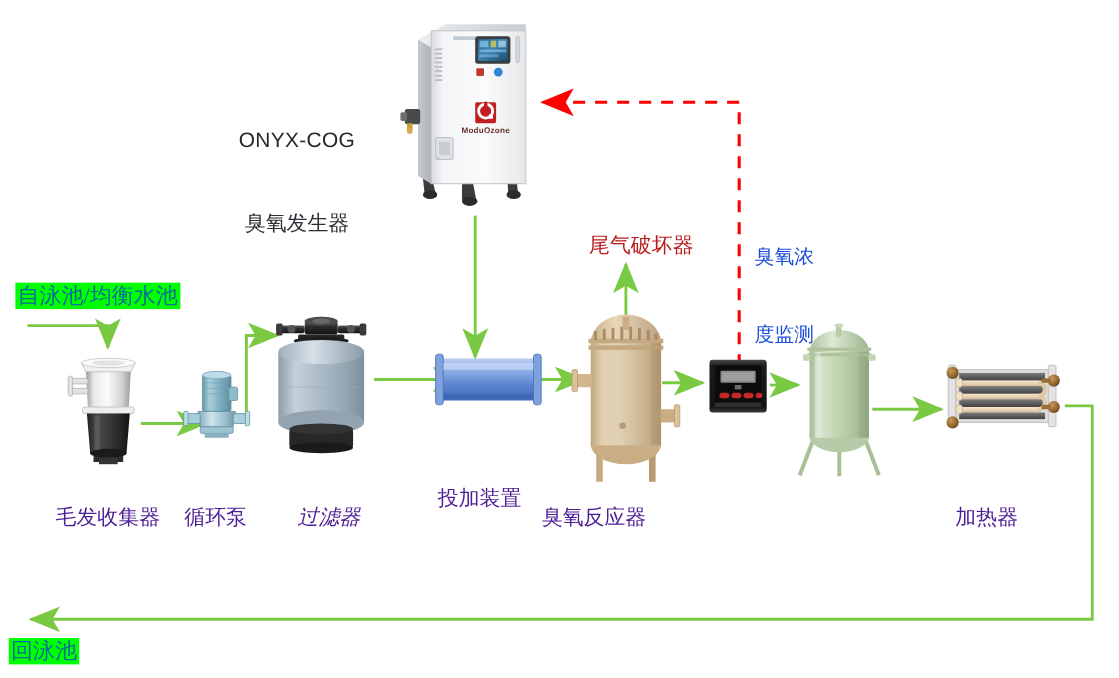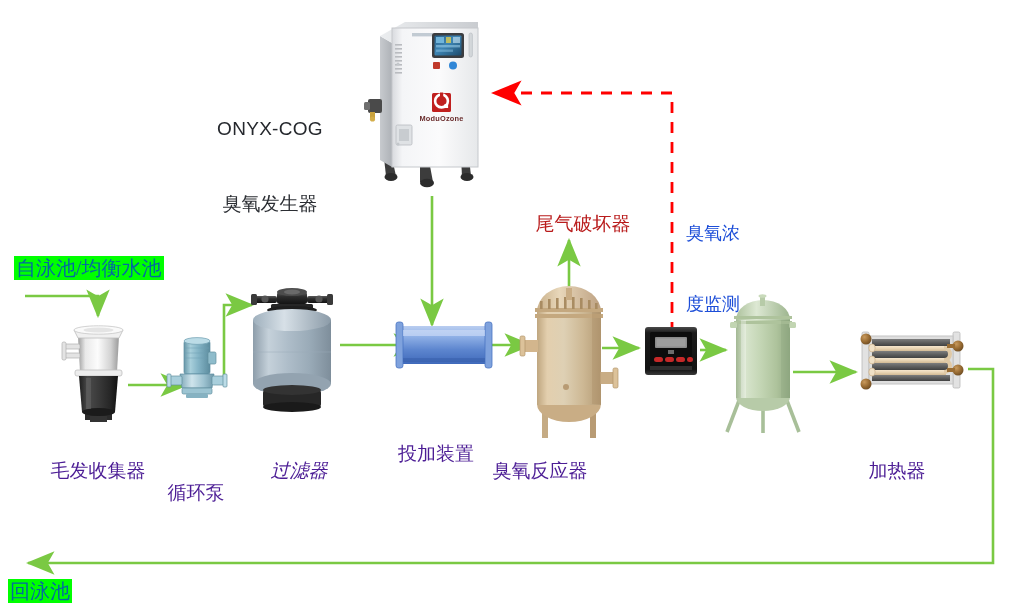--- a/index.html
+++ b/index.html
@@ -517,20 +517,20 @@
 
     <div style="position:absolute; left:14px; top:255px;">
       <span class="lbl-hl">自泳池/均衡水池</span>
     </div>
 
     <div style="position:absolute; left:8px; top:578px;">
       <span class="lbl-hl">回泳池</span>
     </div>
 
     <div class="lbl lbl-equip" style="left:38px; top:458px; width:120px;">毛发收集器</div>
-    <div class="lbl lbl-equip" style="left:160px; top:480px; width:72px;">循环泵</div>
+    <div class="lbl lbl-equip" style="left:160px; top:458px; width:72px;">循环泵</div>
     <div class="lbl lbl-equip" style="left:263px; top:458px; width:72px;font-style:italic;">过滤器</div>
     <div class="lbl lbl-equip" style="left:388px; top:441px; width:96px;">投加装置</div>
     <div class="lbl lbl-equip" style="left:480px; top:458px; width:120px;">臭氧反应器</div>
     <div class="lbl lbl-equip" style="left:861px; top:458px; width:72px;">加热器</div>
   </div>
 
 </div>
 
 </body></html>

